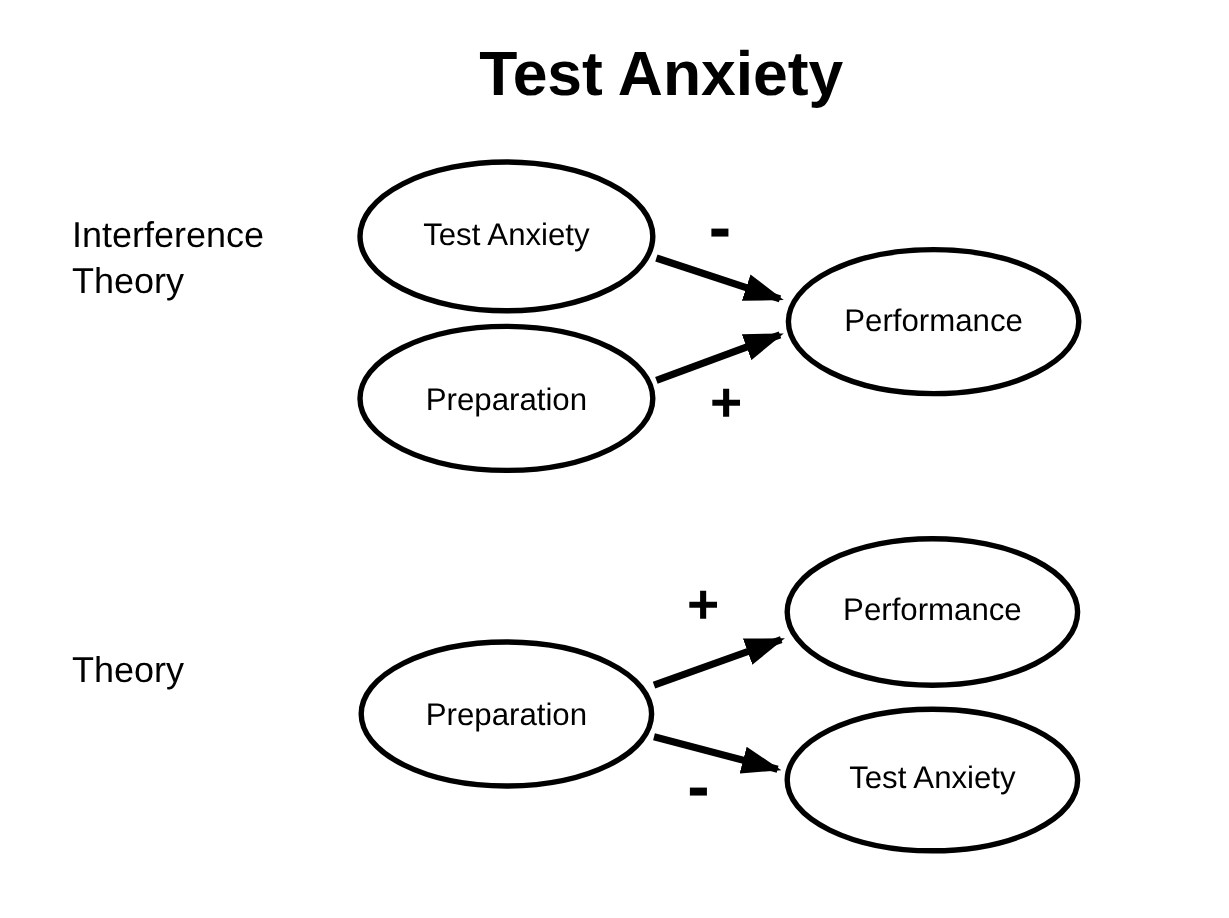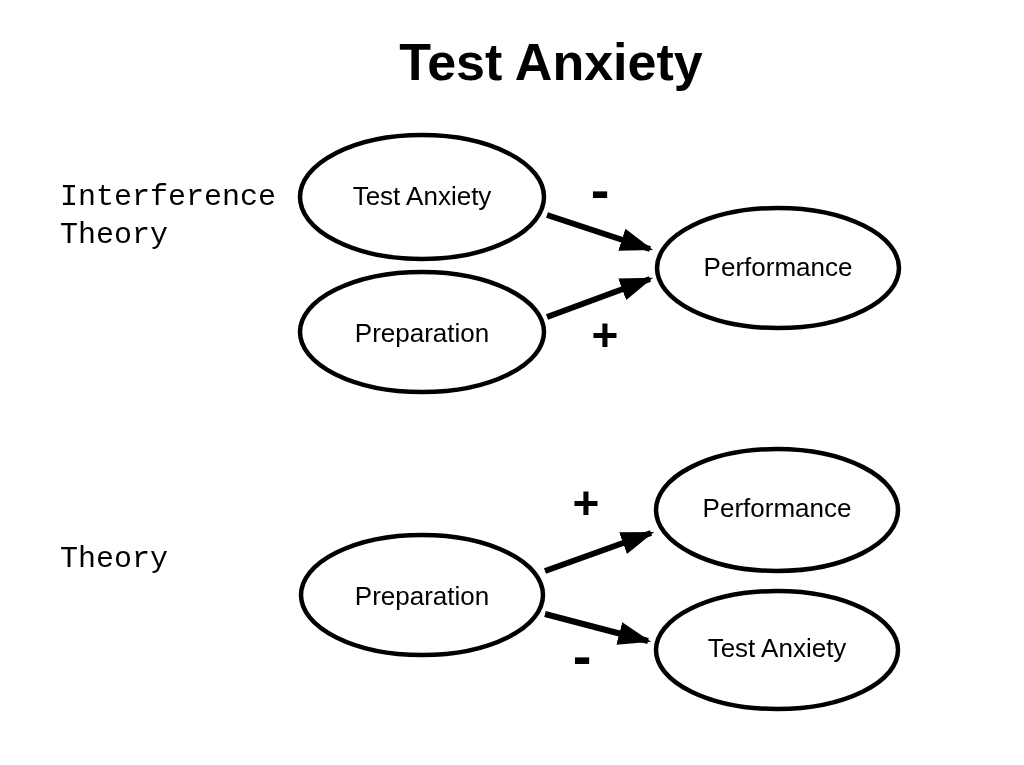--- a/index.html
+++ b/index.html
@@ -32,21 +32,21 @@
     letter-spacing: 0px;
     white-space: nowrap;
   }
   .section-label {
     position: absolute;
     left: 60px;
     font-size: 30px;
     line-height: 38px;
     font-weight: 400;
   }
-  .section-label span { display: block; font-family: Liberation Mono, monospace; }
+  .section-label span { display: block; }
   .label-interference { top: 178px; }
   .label-alternative  { top: 540px; }
   .node-label {
     position: absolute;
     transform: translate(-50%, -50%);
     font-size: 26px;
     font-weight: 400;
     white-space: nowrap;
     text-align: center;
   }

